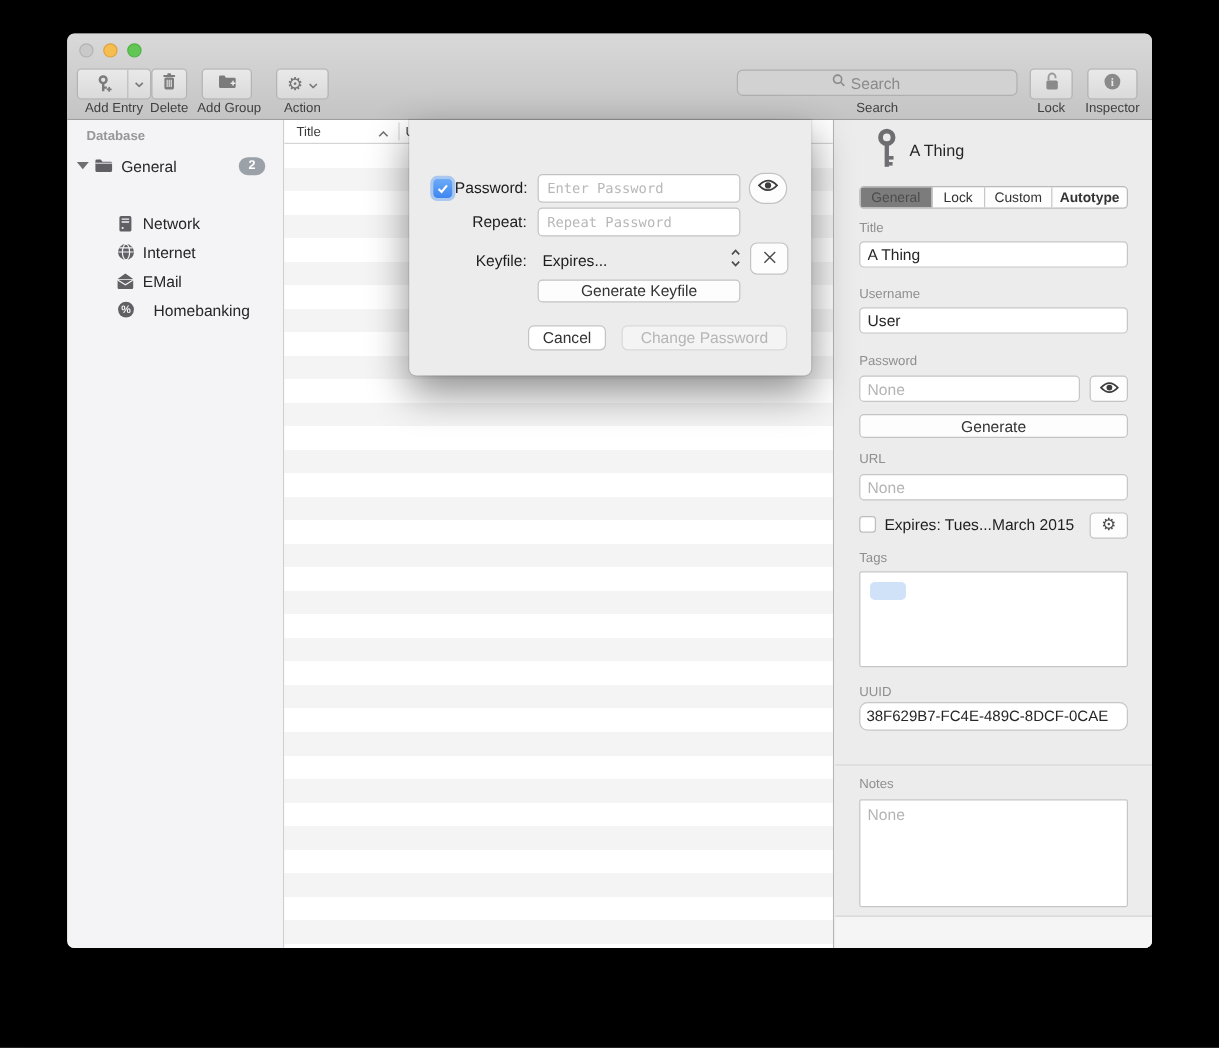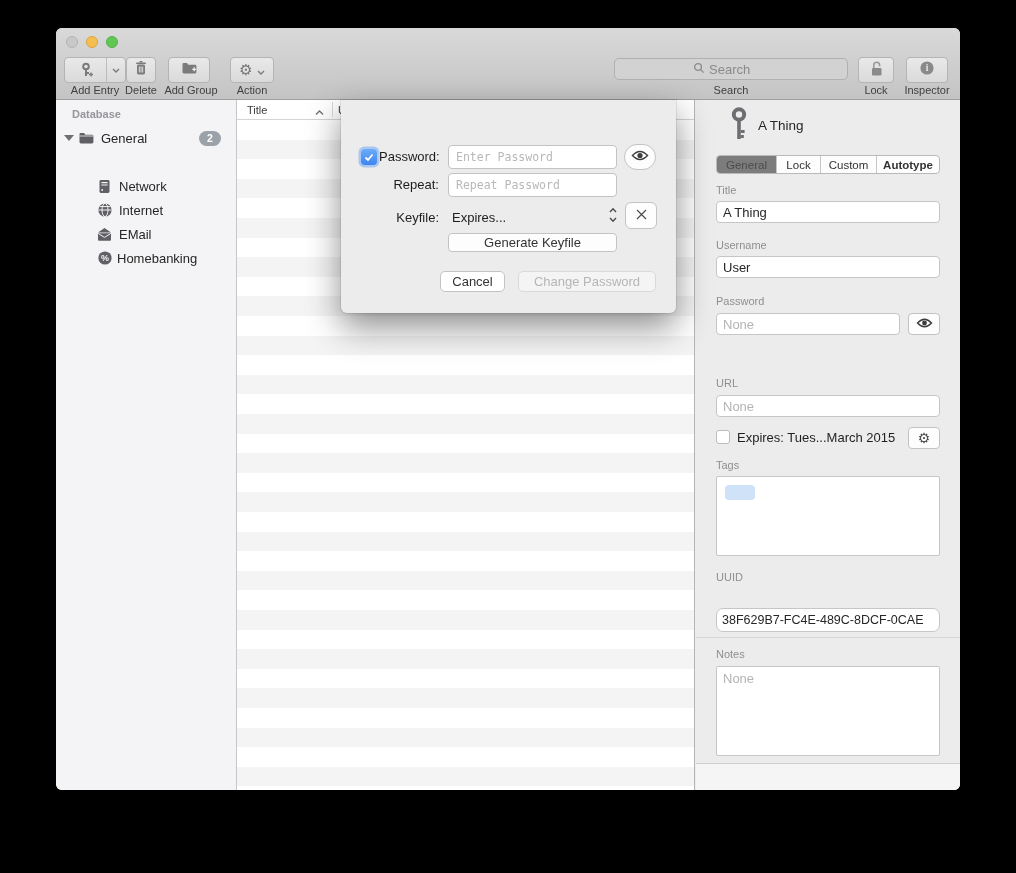--- a/index.html
+++ b/index.html
@@ -196,21 +196,21 @@
         </span>
         <span style="margin-left:6px;">EMail</span>
       </div>
       <div class="sb-row" style="top:146px;padding-left:40px;">
         <span class="sb-icon">
           <svg width="16" height="16" viewBox="0 0 16 16">
               <circle cx="8" cy="8" r="6.6" fill="#5f5f64"></circle>
               <text x="8" y="11.2" font-size="9" font-weight="bold" font-family="Liberation Sans,sans-serif" fill="#f4f4f6" text-anchor="middle">%</text>
             </svg>
         </span>
-        <span style="margin-left:4px;">Homebanking</span>
+        <span style="margin-left:15px;">Homebanking</span>
       </div>
     </div>
 
     <div class="tablepane">
       <div class="thead">
         <span style="padding-left:10px;">Title</span>
         <span style="position:absolute;left:78px;top:6px;">
           <svg width="9" height="6" viewBox="0 0 9 6">
               <path d="M1 4.5 L4.5 1 L8 4.5" fill="none" stroke="#6f6f6f" stroke-width="1.3"></path>
             </svg>
@@ -248,37 +248,38 @@
       <div class="insp-label" style="top:195px;">Password</div>
       <input class="field" style="top: 213px; width: 184px;" placeholder="None">
       <div class="btn sq-btn" style="left:212px;top:213px;">
         <span>
           <svg width="17" height="12" viewBox="0 0 17 12">
               <path d="M1.5 6 Q8.5 -1.5 15.5 6 Q8.5 13.5 1.5 6 Z" fill="none" stroke="#3d3d3d" stroke-width="1.4"></path>
               <circle cx="8.5" cy="6" r="2.4" fill="#3d3d3d"></circle>
             </svg>
         </span>
       </div>
+      <div class="btn" style="position:absolute;left:20px;top:245px;width:224px;height:20px;">Generate</div>
 
       <div class="insp-label" style="top:277px;">URL</div>
       <input class="field" style="top: 295px;" placeholder="None">
 
       <span class="cbx" style="position:absolute;left:20px;top:330px;"></span>
       <div style="position:absolute;left:41px;top:330px;font-size:13px;color:#1f1f1f;">Expires: Tues...March 2015</div>
       <div class="btn sq-btn" style="left:212px;top:327px;">
         <span class="gear-glyph" style="font-size:14px;line-height:1;color:#4c4c4c;">⚙</span>
       </div>
 
       <div class="insp-label" style="top:359px;">Tags</div>
       <div style="position:absolute;left:20px;top:376px;width:224px;height:80px;background:#fff;border:1px solid #c6c6c6;border-radius:2px;">
         <span style="position:absolute;left:8px;top:8px;width:30px;height:15px;border-radius:4px;background:var(--tag);"></span>
       </div>
 
       <div class="insp-label" style="top:471px;">UUID</div>
-      <input class="field" style="top: 508px; height: 24px; border-radius: 7px; font-size: 12.5px; padding: 0px 5px; white-space: nowrap; overflow: hidden;" value="38F629B7-FC4E-489C-8DCF-0CAE">
+      <input class="field" style="top: 485px; height: 24px; border-radius: 7px; font-size: 12.5px; padding: 0px 5px; white-space: nowrap; overflow: hidden;" value="38F629B7-FC4E-489C-8DCF-0CAE">
 
       <div class="sep" style="top:537px;"></div>
       <div class="insp-label" style="top:548px;">Notes</div>
       <textarea class="field" style="top: 566px; height: 90px; resize: none; padding: 4px 6px; border-radius: 2px;" placeholder="None"></textarea>
 
       <div class="sep" style="top:663px;background:#cfcfcf;"></div>
       <div style="position:absolute;left:0;right:0;top:664px;bottom:0;background:#f5f5f6;"></div>
     </div>
   </div>
 

